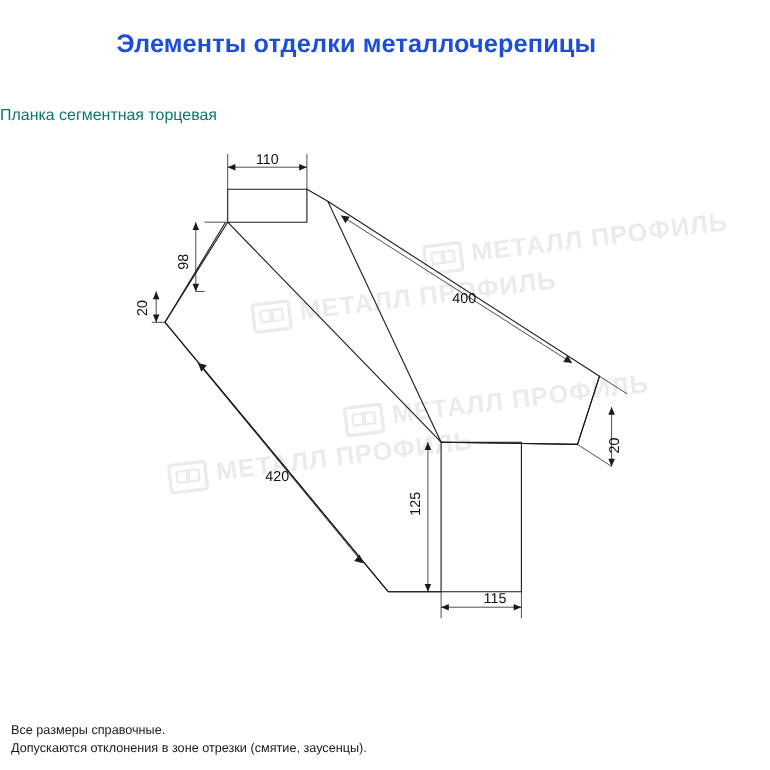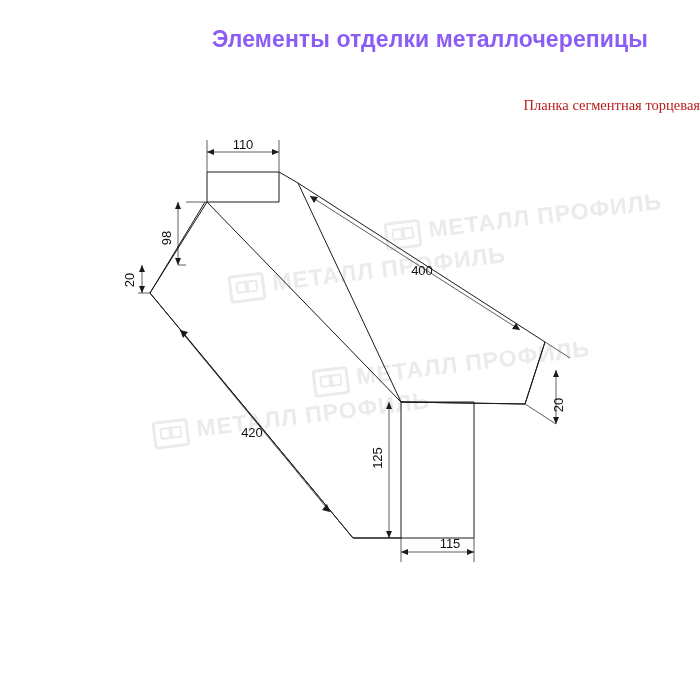--- a/index.html
+++ b/index.html
@@ -17,36 +17,35 @@
   }
   .page {
     position: absolute;
     inset: 0;
   }
   .title {
     position: absolute;
     top: 26px;
     left: 0;
     width: 648px;
-    text-align: right;
+    text-align: center;
     font-size: 23px;
     font-weight: bold;
-    color: #8b5cf6;
+    color: #1d4ed8;
     letter-spacing: 0.1px;
   }
   .subtitle {
     position: absolute;
     top: 95px;
     left: 0;
     width: 700px;
-    text-align: right;
+    text-align: left;
     font-size: 14.5px;
-    color: #b91c1c;
+    color: #0f766e;
     line-height: 20px;
-    font-family: Liberation Serif, serif;
   }
   .subtitle .line2 {
     display: block;
   }
   .drawing {
     position: absolute;
     top: 0;
     left: 0;
     width: 700px;
     height: 700px;
@@ -205,14 +204,18 @@
       <text x="171" y="238" text-anchor="middle" transform="rotate(-90 171 238)">98</text>
       <text x="134" y="280" text-anchor="middle" transform="rotate(-90 134 280)">20</text>
       <text x="422" y="275" text-anchor="middle">400</text>
       <text x="563" y="405" text-anchor="middle" transform="rotate(-90 563 405)">20</text>
       <text x="252" y="437" text-anchor="middle">420</text>
       <text x="382" y="458" text-anchor="middle" transform="rotate(-90 382 458)">125</text>
       <text x="450" y="548" text-anchor="middle">115</text>
     </g>
   </svg>
 
+  <div class="footnotes">
+    <div>Все размеры справочные.</div>
+    <div>Допускаются отклонения в зоне отрезки (смятие, заусенцы).</div>
+  </div>
 
 </div>
 
 </body></html>

